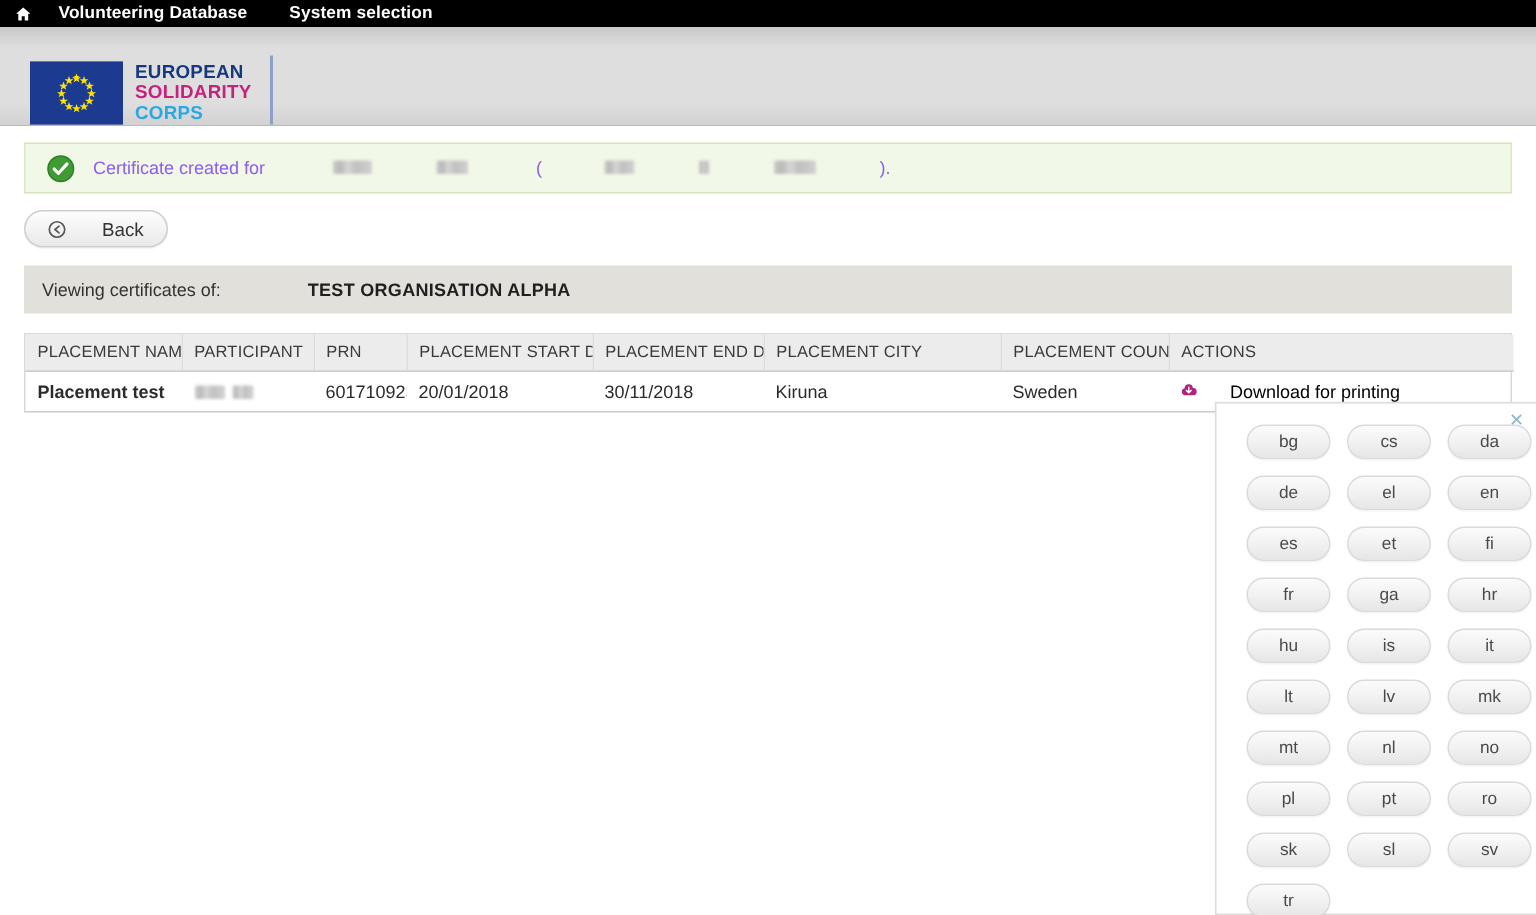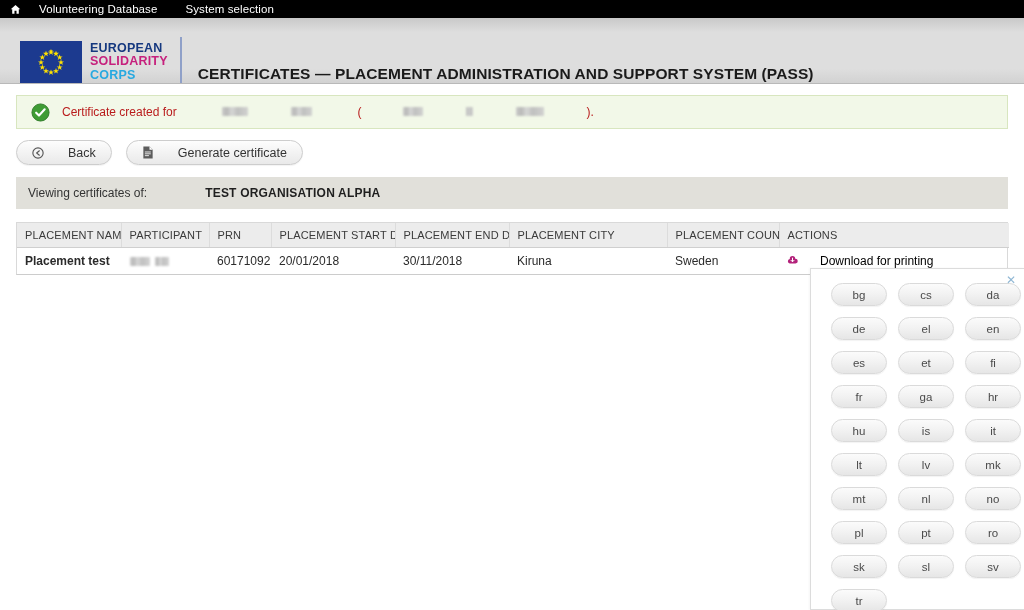--- a/index.html
+++ b/index.html
@@ -18,20 +18,21 @@
   }
 
   
   .topnav {
     height: 18px;
     background: #000000;
     display: flex;
     align-items: center;
     padding: 0 0 0 6px;
     box-sizing: border-box;
+    font-weight: bold;
   }
   .topnav-home {
     color: #ffffff;
     font-size: 11px;
     line-height: 1;
     padding: 0 4px;
     display: flex;
     align-items: center;
   }
   .topnav-item {
@@ -95,21 +96,21 @@
     background: #f2f8e8;
     border: 1px solid #d8e6bf;
     display: flex;
     align-items: center;
     padding-left: 14px;
     box-sizing: border-box;
   }
   .check-icon { flex: none; margin-right: 12px; display: flex; }
   .banner-text {
     font-size: 12px;
-    color: #b91c1c;
+    color: #8b5cf6;
     display: flex;
     align-items: baseline;
     white-space: pre;
     gap: 41px;
   }
   .redact {
     display: inline-block;
     height: 9px;
     border-radius: 1px;
     background: linear-gradient(90deg,#c9c9c9 0%,#b4b4b4 18%,#d4d4d4 38%,#bcbcbc 60%,#cfcfcf 100%);
@@ -318,21 +319,20 @@
         </g>
       </svg>
     </span>
     <span class="logo-words">
       <div class="lw-eu">EUROPEAN</div>
       <div class="lw-sol">SOLIDARITY</div>
       <div class="lw-corps">CORPS</div>
     </span>
   </div>
   <span class="hdr-divider"></span>
-  <span class="hdr-title">CERTIFICATES — PLACEMENT ADMINISTRATION AND SUPPORT SYSTEM (PASS)</span>
 </div>
 
 <div class="banner">
   <span class="check-icon">
     <svg width="19" height="19" viewBox="0 0 20 20" aria-hidden="true">
       <circle cx="10" cy="10" r="9" fill="#3f9c35"></circle>
       <circle cx="10" cy="10" r="9" fill="none" stroke="#2d7a26" stroke-width="1"></circle>
       <path d="M5.4 10.2 L8.4 13.2 L14.4 6.6" fill="none" stroke="#ffffff" stroke-width="2.2" stroke-linecap="round" stroke-linejoin="round"></path>
     </svg>
   </span>
@@ -350,32 +350,20 @@
 
 <div class="btn-row">
   <span class="btn">
     <span>
       <svg width="12" height="12" viewBox="0 0 14 14" aria-hidden="true">
         <circle cx="7" cy="7" r="6" fill="none" stroke="#555" stroke-width="1.3"></circle>
         <path d="M8.6 4.4 L5.4 7 L8.6 9.6" fill="none" stroke="#555" stroke-width="1.3" stroke-linecap="round" stroke-linejoin="round"></path>
       </svg>
     </span>
     <span>Back</span>
-  </span>
-  <span class="btn">
-    <span>
-      <svg width="12" height="13" viewBox="0 0 12 14" aria-hidden="true">
-        <path d="M1 0.6 H7.6 L11 4 V13.4 H1 Z" fill="#5c5c5c"></path>
-        <path d="M7.6 0.6 V4 H11" fill="#ffffff"></path>
-        <rect x="2.6" y="6" width="6.4" height="0.9" fill="#ffffff"></rect>
-        <rect x="2.6" y="8" width="6.4" height="0.9" fill="#ffffff"></rect>
-        <rect x="2.6" y="10" width="4.4" height="0.9" fill="#ffffff"></rect>
-      </svg>
-    </span>
-    <span>Generate certificate</span>
   </span>
 </div>
 
 <div class="viewbar">
   <span>Viewing certificates of:</span>
   <span class="viewbar-org">TEST ORGANISATION ALPHA</span>
 </div>
 
 <div class="tbl-wrap">
   <table class="cert">

